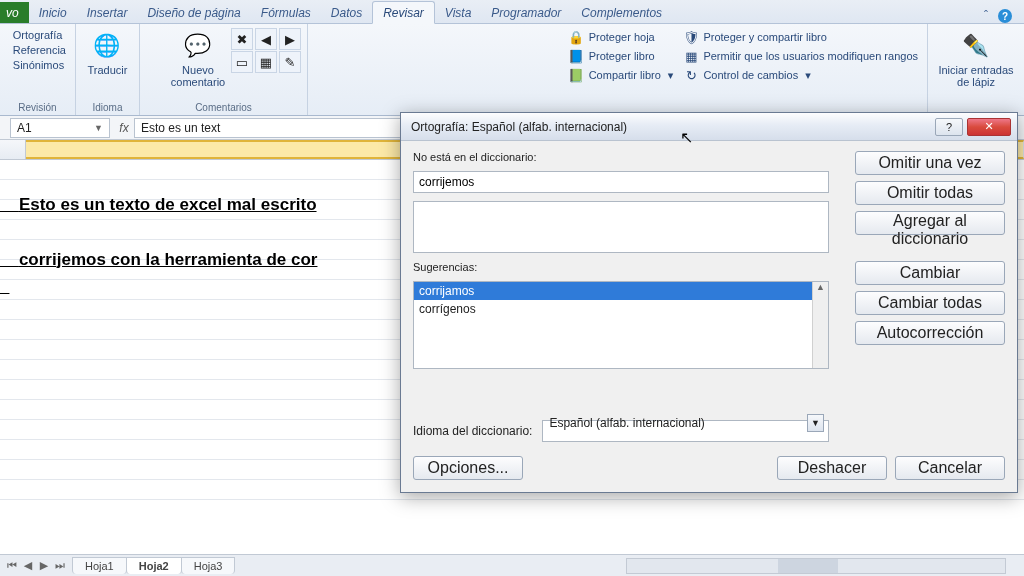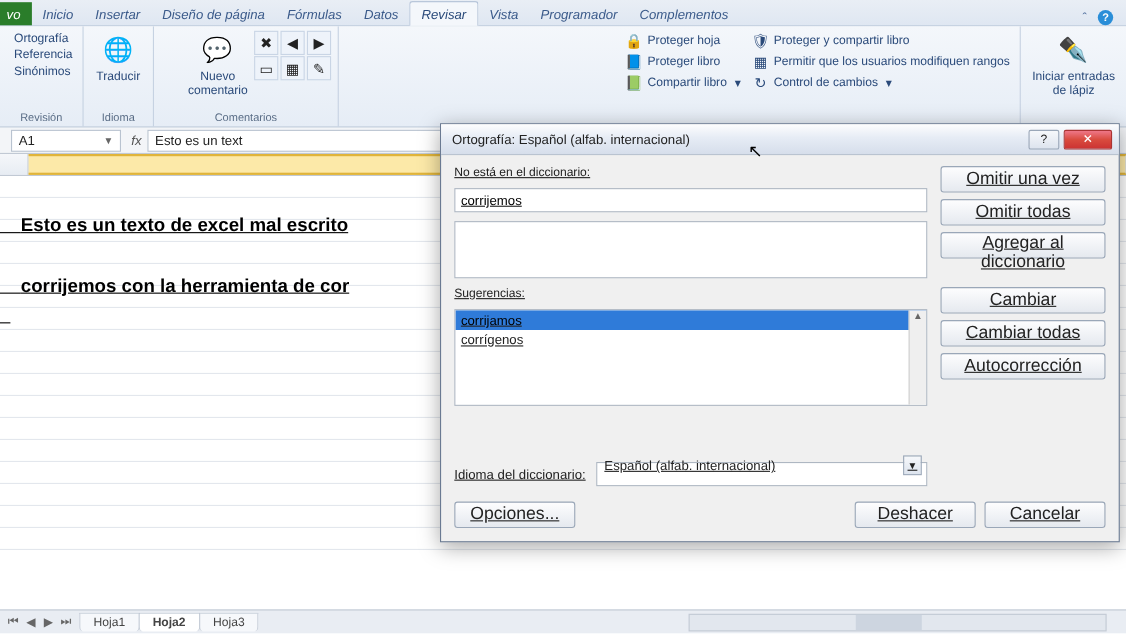--- a/index.html
+++ b/index.html
@@ -50,27 +50,27 @@
   .stab.active { background: #fff; font-weight: bold; }
   .hscroll { margin-left: auto; width: 380px; height: 16px; background: #e2e7ee; border: 1px solid #c3cad4; margin-right: 18px; position: relative; }
   .hscroll .thumb { position: absolute; left: 40%; width: 60px; height: 100%; background: #cdd5e0; }
 
   
   .dialog { position: absolute; left: 400px; top: 112px; width: 618px; background: #f0f0f0; border: 1px solid #6a7a92; box-shadow: 0 4px 18px rgba(0,0,0,.35); }
   .dlg-title { height: 28px; background: linear-gradient(#fdfdfe,#e6ecf5 45%,#d6deeb); display: flex; align-items: center; padding: 0 6px 0 10px; font-size: 12px; color: #222; border-bottom: 1px solid #b9c3d0; }
   .dlg-ctrls { margin-left: auto; display: flex; gap: 4px; }
   .dlg-btn { width: 28px; height: 18px; border: 1px solid #9aa7b8; border-radius: 2px; display: flex; align-items: center; justify-content: center; font-size: 11px; background: linear-gradient(#f6f8fb,#dde4ee); }
   .dlg-btn.close { background: linear-gradient(#e78 0%,#d94b3e 50%,#c33 100%); color: #fff; border-color: #a33; width: 44px; }
-  .dlg-body { padding: 10px 12px 12px; display: grid; grid-template-columns: 1fr 150px; gap: 8px 12px; text-decoration: underline; }
+  .dlg-body { padding: 10px 12px 12px; display: grid; grid-template-columns: 1fr 150px; gap: 8px 26px; }
   .lbl { font-size: 11px; color: #222; grid-column: 1; }
   .txtbox { grid-column: 1; border: 1px solid #aeb7c2; background: #fff; padding: 3px 5px; font-size: 12px; height: 22px; }
   .whitepane { grid-column: 1; border: 1px solid #aeb7c2; background: #fff; height: 52px; }
   .listbox { grid-column: 1; border: 1px solid #aeb7c2; background: #fff; height: 88px; position: relative; overflow: hidden; }
   .listbox .opt { padding: 2px 5px; font-size: 12px; }
-  .listbox .opt.sel { background: #2f7bd9; color: #000000; }
+  .listbox .opt.sel { background: #2f7bd9; color: #ffffff; }
   .list-sb { position: absolute; right: 0; top: 0; bottom: 0; width: 16px; background: #efefef; border-left: 1px solid #d0d0d0; }
   .list-sb span { display: block; text-align: center; font-size: 9px; color: #666; }
   .side-btns { grid-column: 2; display: flex; flex-direction: column; gap: 6px; }
   .btn { height: 24px; border: 1px solid #9aa7b8; border-radius: 3px; background: linear-gradient(#fdfdfe,#e5e9ef); font-size: 16px; color: #222; padding: 0 8px; cursor: default; }
   .lang-row { grid-column: 1; display: flex; align-items: center; gap: 10px; margin-top: 43px; }
   .combo { flex: 1; height: 22px; border: 1px solid #aeb7c2; background: #fff; display: flex; align-items: center; padding: 0 4px 16px 6px; font-size: 12px; }
   .combo .dd { margin-left: auto; width: 17px; height: 18px; border: 1px solid #9aa7b8; background: linear-gradient(#f6f8fb,#dde4ee); display: flex; align-items: center; justify-content: center; font-size: 9px; }
   .dlg-foot { grid-column: 1 / span 2; display: flex; gap: 8px; padding-top: 6px; }
   .dlg-foot .spacer { flex: 1; }
   .cursor { position: absolute; left: 680px; top: 128px; font-size: 16px; color: #000; pointer-events: none; }

